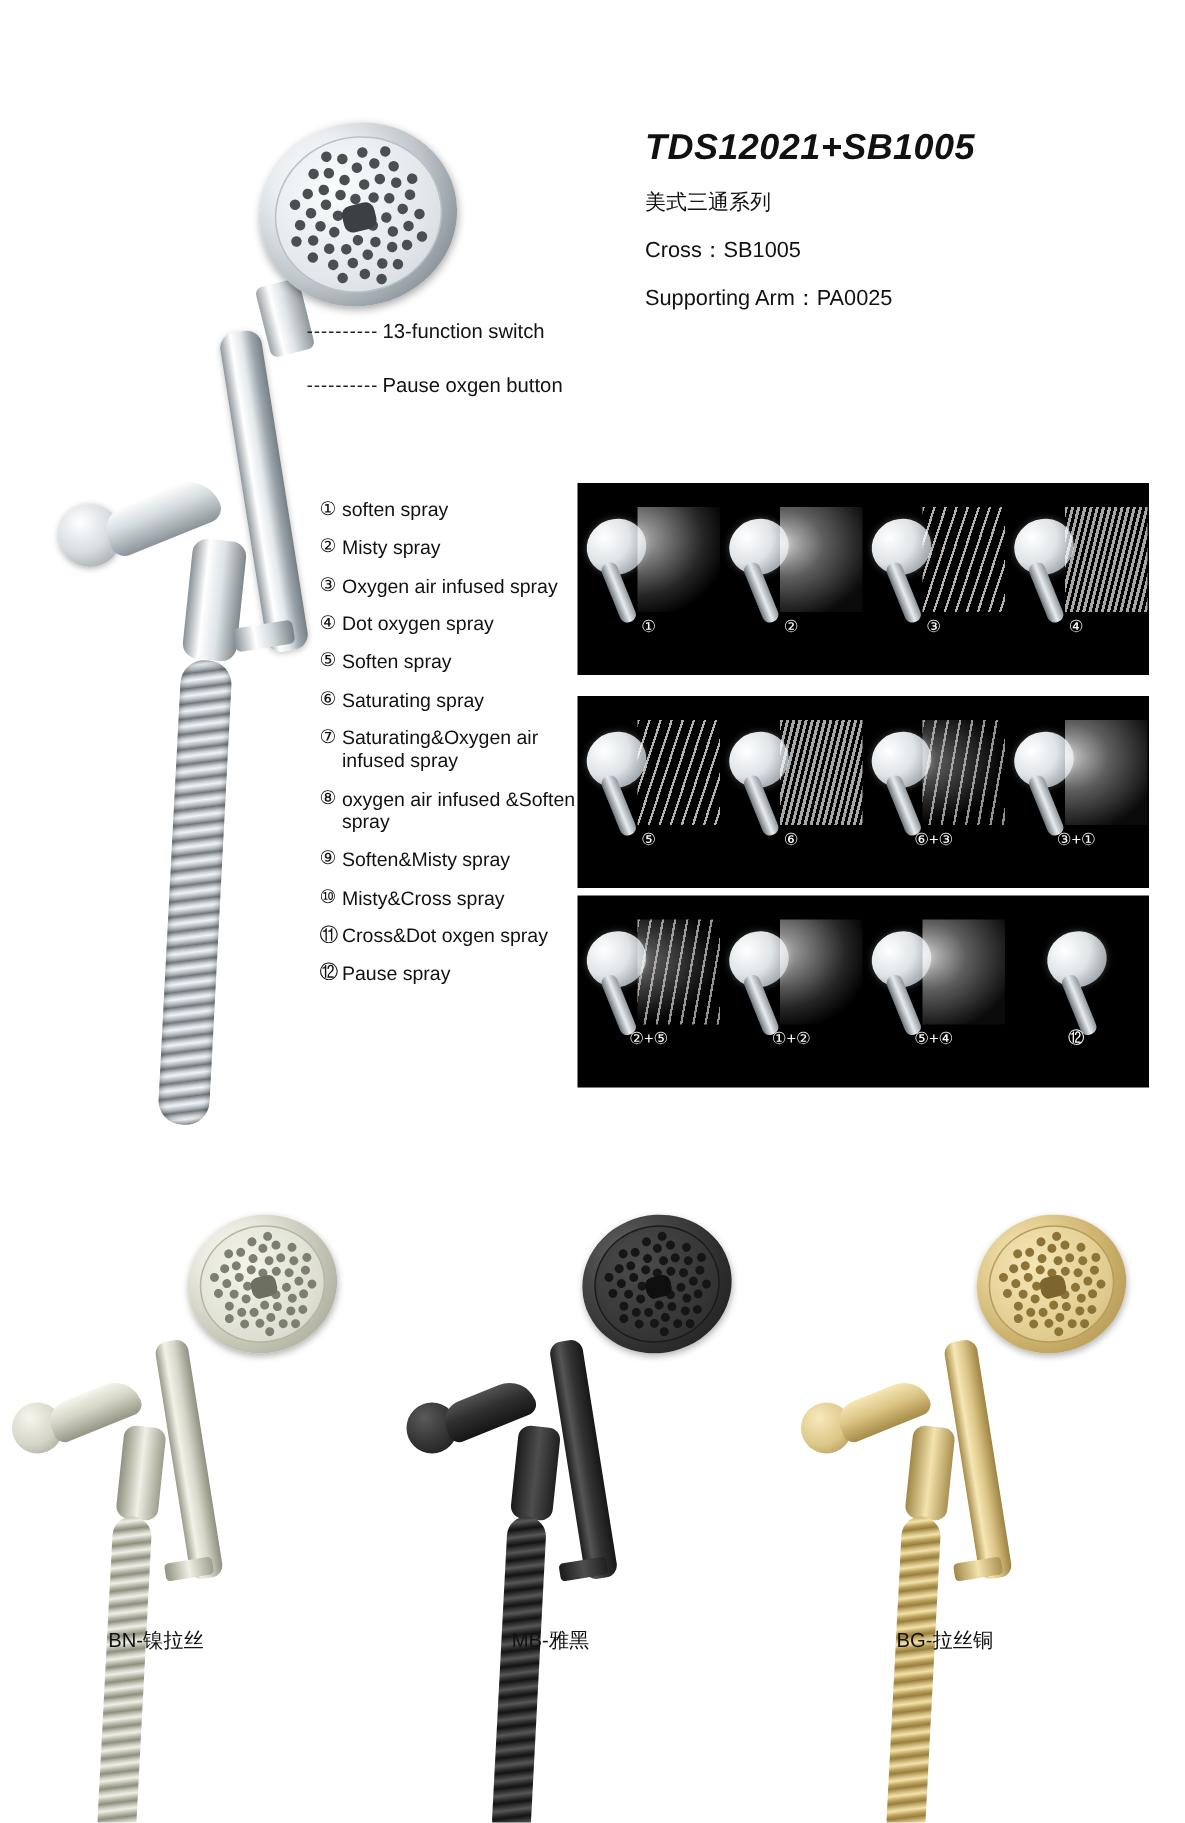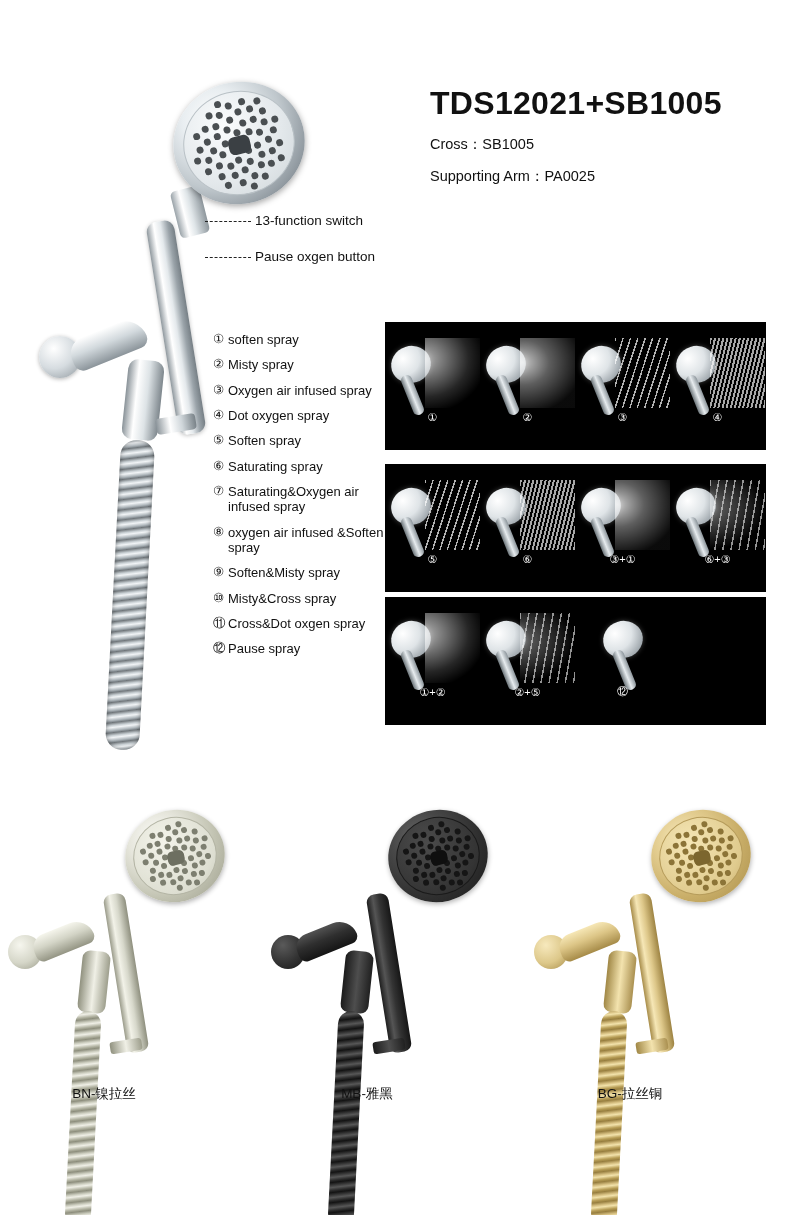--- a/index.html
+++ b/index.html
@@ -93,21 +93,21 @@
   .callout { position: absolute; font-size: 13.5px; color: #111; white-space: nowrap; }
   .callout .dashes {
     display: inline-block; width: 46px; border-top: 1.5px dashed #222;
     vertical-align: middle; margin-right: 4px;
   }
   #callout-switch { left: 205px; top: 213px; }
   #callout-pause  { left: 205px; top: 249px; }
 
   
   .header-block { position: absolute; left: 430px; top: 85px; width: 350px; }
-  .model-title { font-size: 32px; font-weight: bold; letter-spacing: .3px; color: #111; }
+  .model-title { font-size: 24px; font-weight: bold; letter-spacing: .3px; color: #111; font-style: italic; }
   .header-line { font-size: 14.5px; color: #111; margin-top: 13px; }
   .header-line.cn { font-size: 14px; }
 
   
   .func-list { position: absolute; left: 213px; top: 332px; width: 190px; }
   .func-item {
     font-size: 13px; color: #111; line-height: 1.18;
     margin-bottom: 10px; display: flex; align-items: flex-start;
   }
   .func-num { display: inline-block; min-width: 15px; font-size: 12.5px; }
@@ -325,20 +325,21 @@
 
   <div class="callout" id="callout-switch">
     <span class="dashes"></span><span>13-function switch</span>
   </div>
   <div class="callout" id="callout-pause">
     <span class="dashes"></span><span>Pause oxgen button</span>
   </div>
 
   <div class="header-block">
     <div class="model-title">TDS12021+SB1005</div>
+    <div class="header-line cn">美式三通系列</div>
     <div class="header-line">Cross：SB1005</div>
     <div class="header-line">Supporting Arm：PA0025</div>
   </div>
 
   <div class="func-list">
     <div class="func-item">
       <span class="func-num">①</span>
       <span class="func-text">soften spray</span>
     </div>
     <div class="func-item">
@@ -423,43 +424,49 @@
     </div>
     <div class="cell">
       <div class="mini-head"></div>
       <div class="mini-handle"></div>
       <div class="spray s-dense"></div>
       <div class="cell-label">⑥</div>
     </div>
     <div class="cell">
       <div class="mini-head"></div>
       <div class="mini-handle"></div>
+      <div class="spray s-cross"></div>
+      <div class="cell-label">⑥+③</div>
+    </div>
+    <div class="cell">
+      <div class="mini-head"></div>
+      <div class="mini-handle"></div>
       <div class="spray s-mist"></div>
       <div class="cell-label">③+①</div>
     </div>
+  </div>
+
+  <div class="strip" id="strip3">
     <div class="cell">
       <div class="mini-head"></div>
       <div class="mini-handle"></div>
       <div class="spray s-cross"></div>
-      <div class="cell-label">⑥+③</div>
-    </div>
-  </div>
-
-  <div class="strip" id="strip3">
+      <div class="cell-label">②+⑤</div>
+    </div>
     <div class="cell">
       <div class="mini-head"></div>
       <div class="mini-handle"></div>
       <div class="spray s-soft"></div>
       <div class="cell-label">①+②</div>
     </div>
     <div class="cell">
       <div class="mini-head"></div>
       <div class="mini-handle"></div>
-      <div class="spray s-cross"></div>
-      <div class="cell-label">②+⑤</div>
+      <div class="spray s-mist"></div>
+      <div class="cell-label">⑤+④</div>
     </div>
     <div class="cell">
       <div class="mini-head" style="left:28px;"></div>
       <div class="mini-handle" style="left:44px;"></div>
       <div class="spray s-none"></div>
       <div class="cell-label">⑫</div>
     </div>
   </div>
 </div>
 

